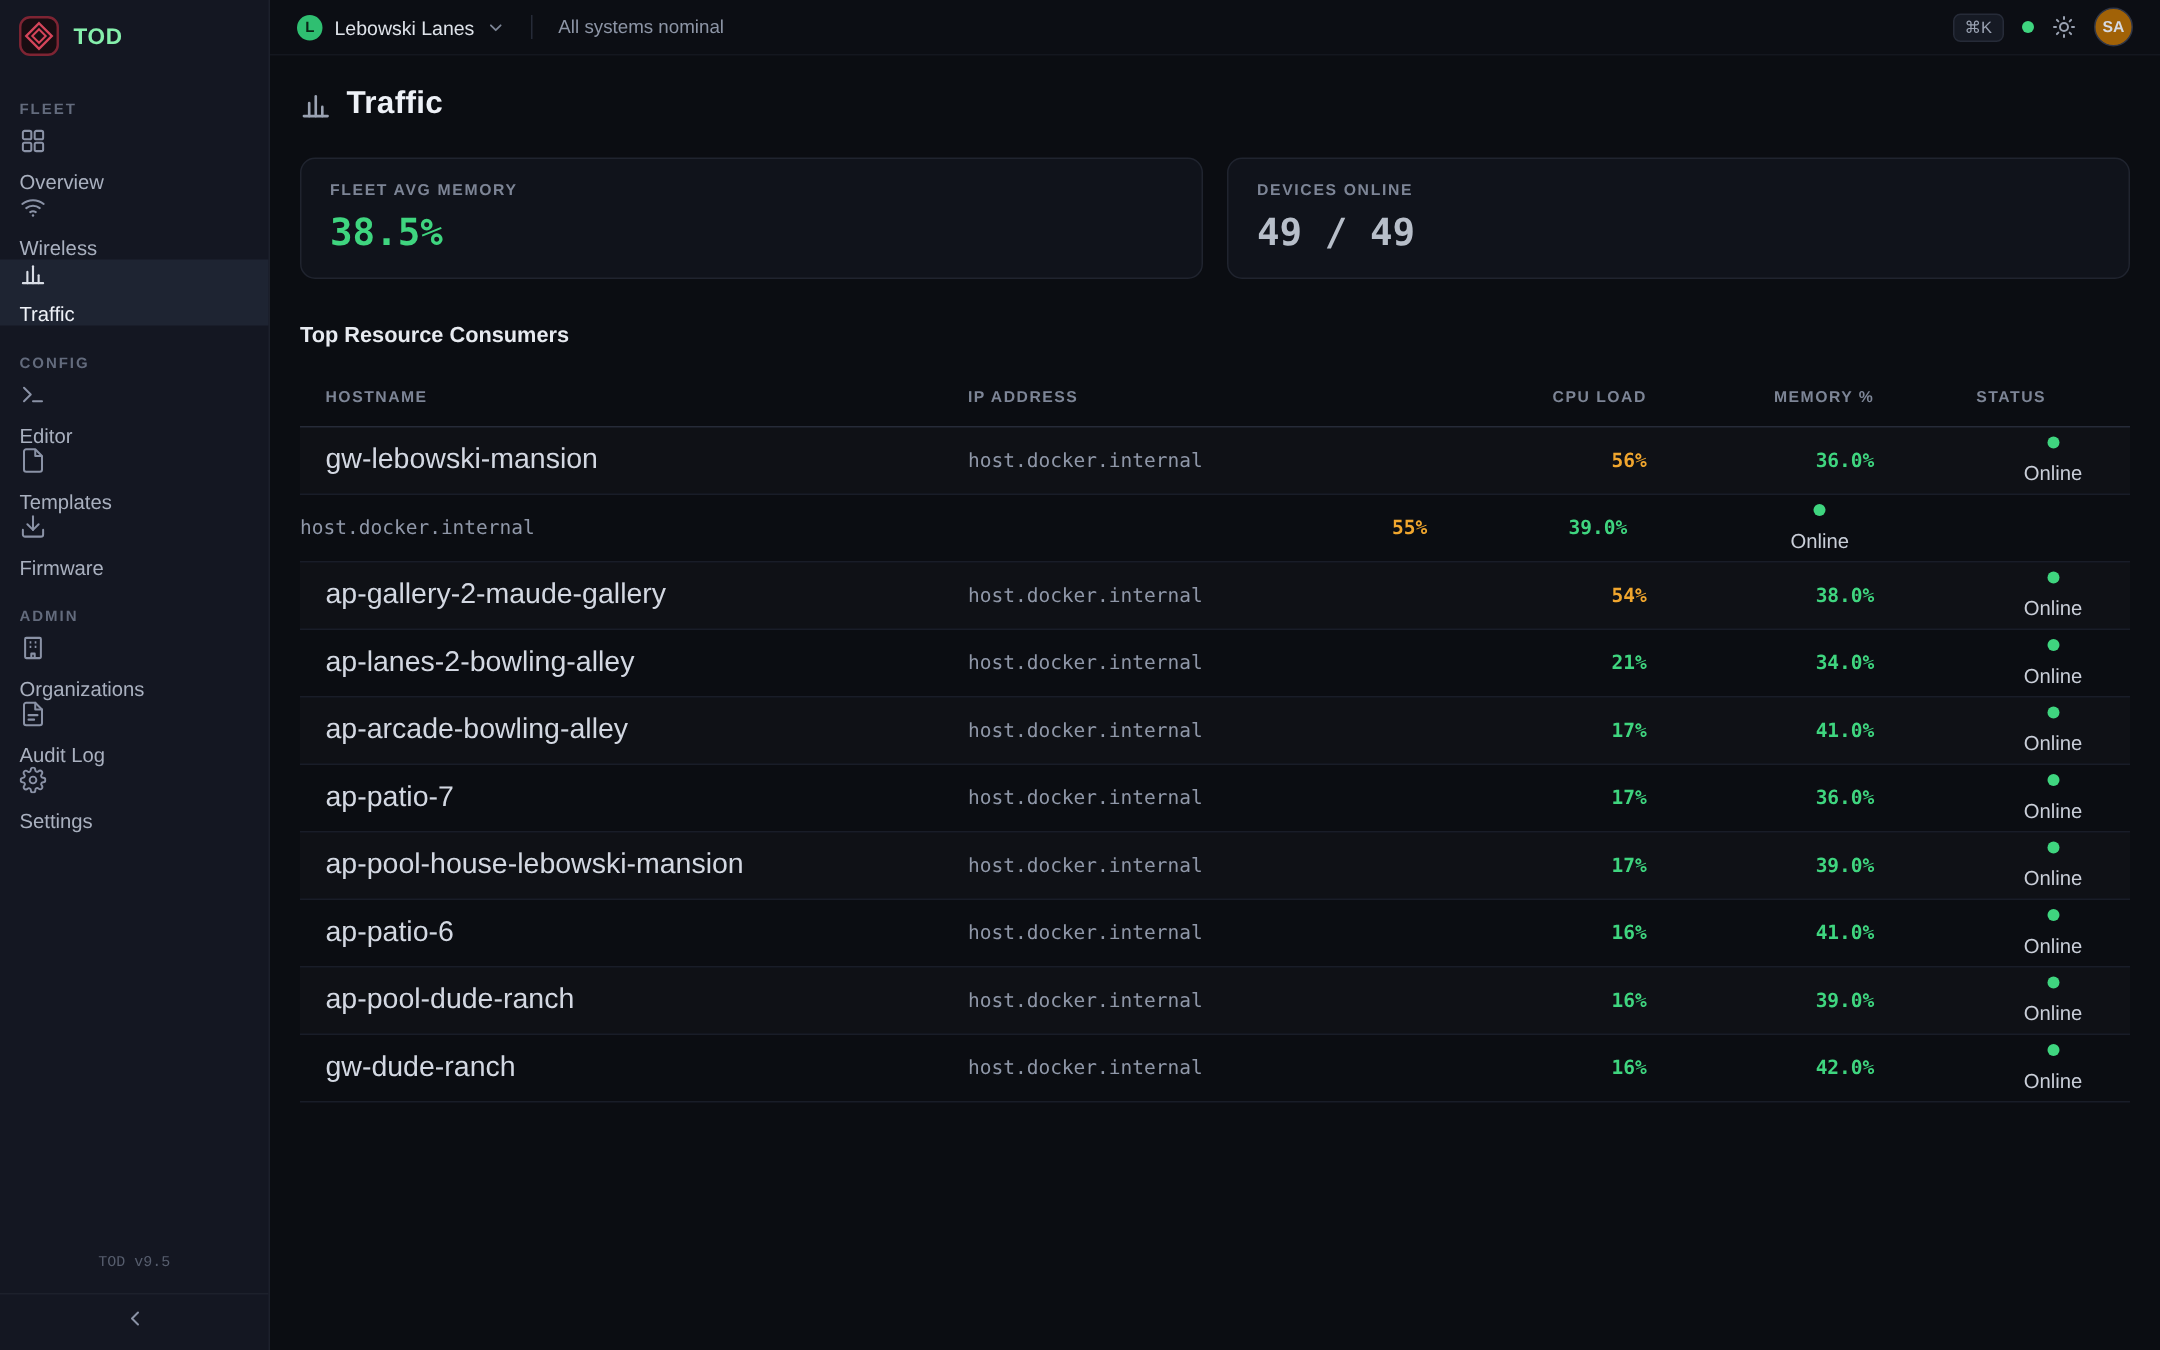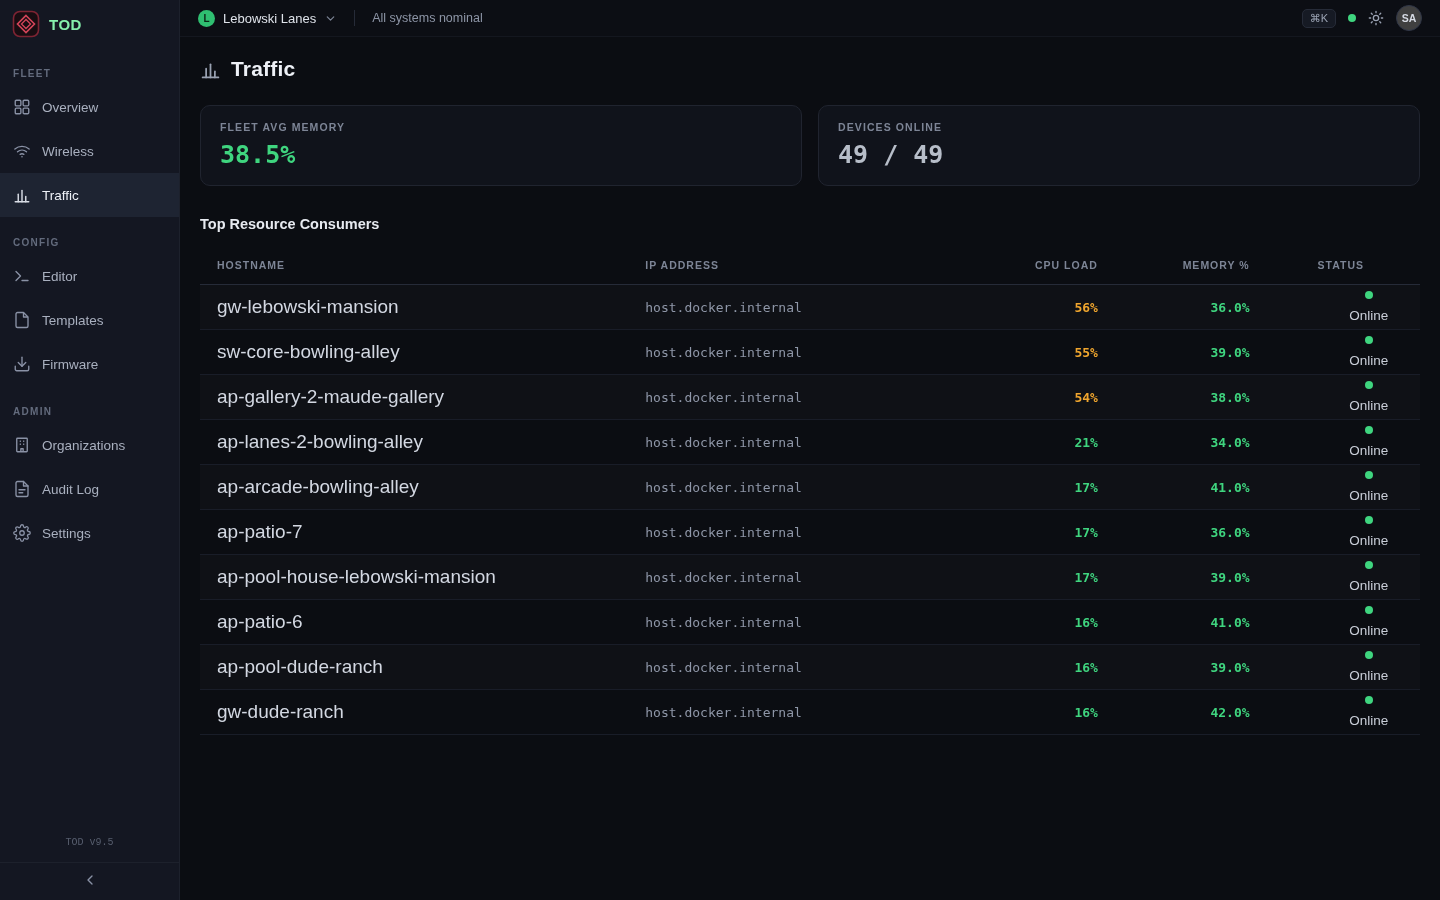--- a/index.html
+++ b/index.html
@@ -19,22 +19,22 @@
     display:flex; flex-direction:column;
   }
   .logo-row { display:flex; align-items:center; gap:9px; height:48px; padding:0 12px; cursor:pointer; }
   .logo-icon svg { width:28px; height:28px; display:block; }
   .logo-text { font-size:15px; font-weight:700; letter-spacing:.5px; color:#86efac; }
   .section-label {
     font-size:10px; font-weight:700; letter-spacing:1.3px; text-transform:uppercase;
     color:#636b7d; padding:0 13px; margin:20px 0 6px;
   }
   .nav-item {
-    display:flex; align-items:center; gap:11px; height:44px; padding:0 13px;
-    color:#a9b0bf; font-size:13.5px; cursor:pointer;
+    display:flex; gap:11px; height:44px; padding:0 13px;
+    color:#a9b0bf; font-size:13.5px; cursor:pointer;flex-direction:column;
   }
   .nav-item .icon { display:flex; color:#8a92a6; }
   .nav-item .icon svg { width:18px; height:18px; }
   .nav-item.active { background:#1e2432; color:#eef1f7; }
   .nav-item.active .icon { color:#d9dde6; }
   .sidebar-spacer { flex:1; }
   .version {
     font-family:Liberation Mono, monospace; font-size:10px; color:#575e6e;
     text-align:center; padding:10px 0 14px;
   }
@@ -62,21 +62,21 @@
   .status-text { font-size:12.5px; color:#8d95a6; }
   .topbar-right { margin-left:auto; display:flex; align-items:center; gap:12px; }
   .kbd {
     font-size:11px; color:#9aa2b2; background:#161a24; border:1px solid #262b38;
     border-radius:5px; padding:2px 7px; cursor:pointer;
   }
   .health-dot { width:8px; height:8px; border-radius:50%; background:#3fd57f; }
   .theme-toggle { display:flex; color:#9aa2b2; cursor:pointer; }
   .theme-toggle svg { width:16px; height:16px; }
   .user-avatar {
-    width:26px; height:26px; border-radius:50%; background:#404040; border:1px solid #303647;
+    width:26px; height:26px; border-radius:50%; background:#a16207; border:1px solid #303647;
     color:#d6dae3; font-size:10.5px; font-weight:700;
     display:flex; align-items:center; justify-content:center; cursor:pointer;
   }
 
   .content { padding:0 20px; }
   .page-title-row { display:flex; align-items:center; gap:10px; margin:20px 0 24px; }
   .page-title-row .icon { display:flex; color:#9aa2b2; }
   .page-title-row .icon svg { width:21px; height:21px; }
   .page-title { font-size:21px; font-weight:700; margin:0; color:#eef1f7; letter-spacing:.2px; }
 
@@ -299,21 +299,20 @@
               <div class="cell hostname col0">gw-lebowski-mansion</div>
               <div class="cell ip mono col1">host.docker.internal</div>
               <div class="cell num mono col2 warn">56%</div>
               <div class="cell num mono col3 ok">36.0%</div>
               <div class="cell status col4">
                 <span class="status-dot"></span>
                 <span class="status-label">Online</span>
               </div>
             </div>
             <div class="t-row">
-              <div class="cell hostname col0">sw-core-bowling-alley</div>
               <div class="cell ip mono col1">host.docker.internal</div>
               <div class="cell num mono col2 warn">55%</div>
               <div class="cell num mono col3 ok">39.0%</div>
               <div class="cell status col4">
                 <span class="status-dot"></span>
                 <span class="status-label">Online</span>
               </div>
             </div>
             <div class="t-row">
               <div class="cell hostname col0">ap-gallery-2-maude-gallery</div>

